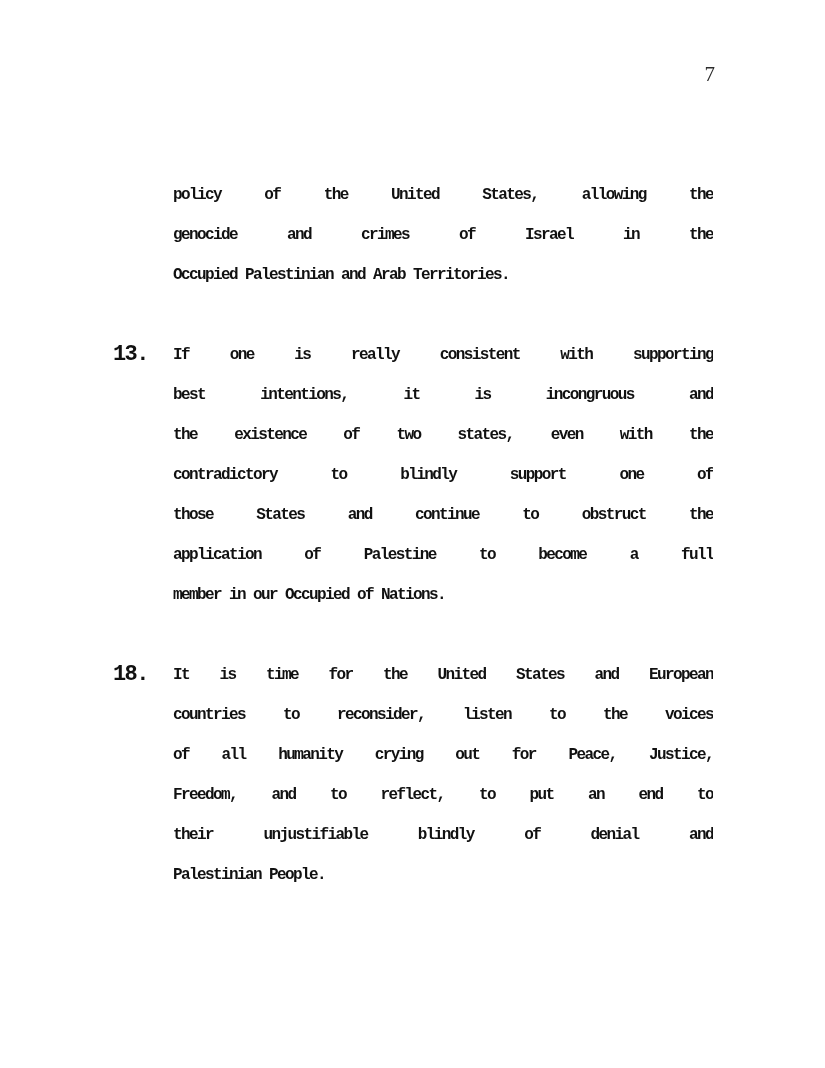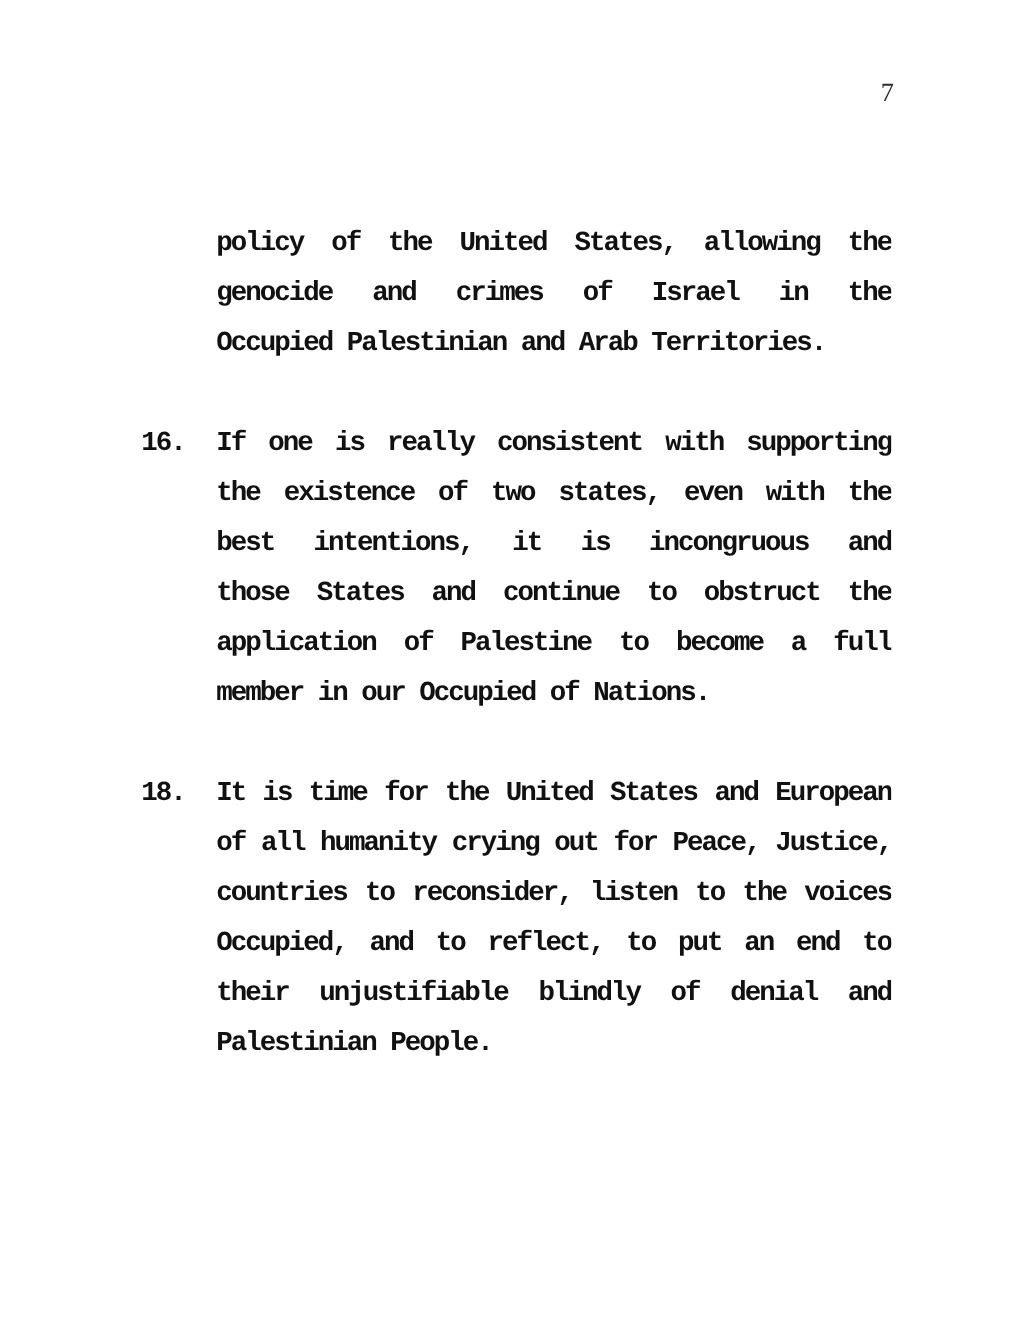--- a/index.html
+++ b/index.html
@@ -49,21 +49,21 @@
     height: 40px;
     line-height: 40px;
     font-size: 22px;
     font-weight: 700;
     letter-spacing: -1.6px;
     white-space: nowrap;
   }
   .line {
     height: 40px;
     line-height: 40px;
-    font-size: 22px;
+    font-size: 16px;
     font-weight: 700;
     letter-spacing: -1.6px;
     text-align: justify;
     text-align-last: justify;
     overflow: hidden;
     width: 540px;
   }
   .line.last {
     text-align: left;
     text-align-last: left;
@@ -74,31 +74,32 @@
 
 <div class="page">
   <div class="page-number">7</div>
   <div class="content" id="content">
       <div class="para">
         <div class="line">policy of the United States, allowing the</div>
         <div class="line">genocide and crimes of Israel in the</div>
         <div class="line last">Occupied Palestinian and Arab Territories.</div>
       </div>
       <div class="para">
-        <span class="num">16.</span>
+        <span class="num">13.</span>
         <div class="line">If one is really consistent with supporting</div>
+        <div class="line">best intentions, it is incongruous and</div>
         <div class="line">the existence of two states, even with the</div>
-        <div class="line">best intentions, it is incongruous and</div>
+        <div class="line">contradictory to blindly support one of</div>
         <div class="line">those States and continue to obstruct the</div>
         <div class="line">application of Palestine to become a full</div>
         <div class="line last">member in our Occupied of Nations.</div>
       </div>
       <div class="para">
         <span class="num">18.</span>
         <div class="line">It is time for the United States and European</div>
+        <div class="line">countries to reconsider, listen to the voices</div>
         <div class="line">of all humanity crying out for Peace, Justice,</div>
-        <div class="line">countries to reconsider, listen to the voices</div>
-        <div class="line">Occupied, and to reflect, to put an end to</div>
+        <div class="line">Freedom, and to reflect, to put an end to</div>
         <div class="line">their unjustifiable blindly of denial and</div>
         <div class="line last">Palestinian People.</div>
       </div>
     </div>
 </div>
 
 </body></html>

